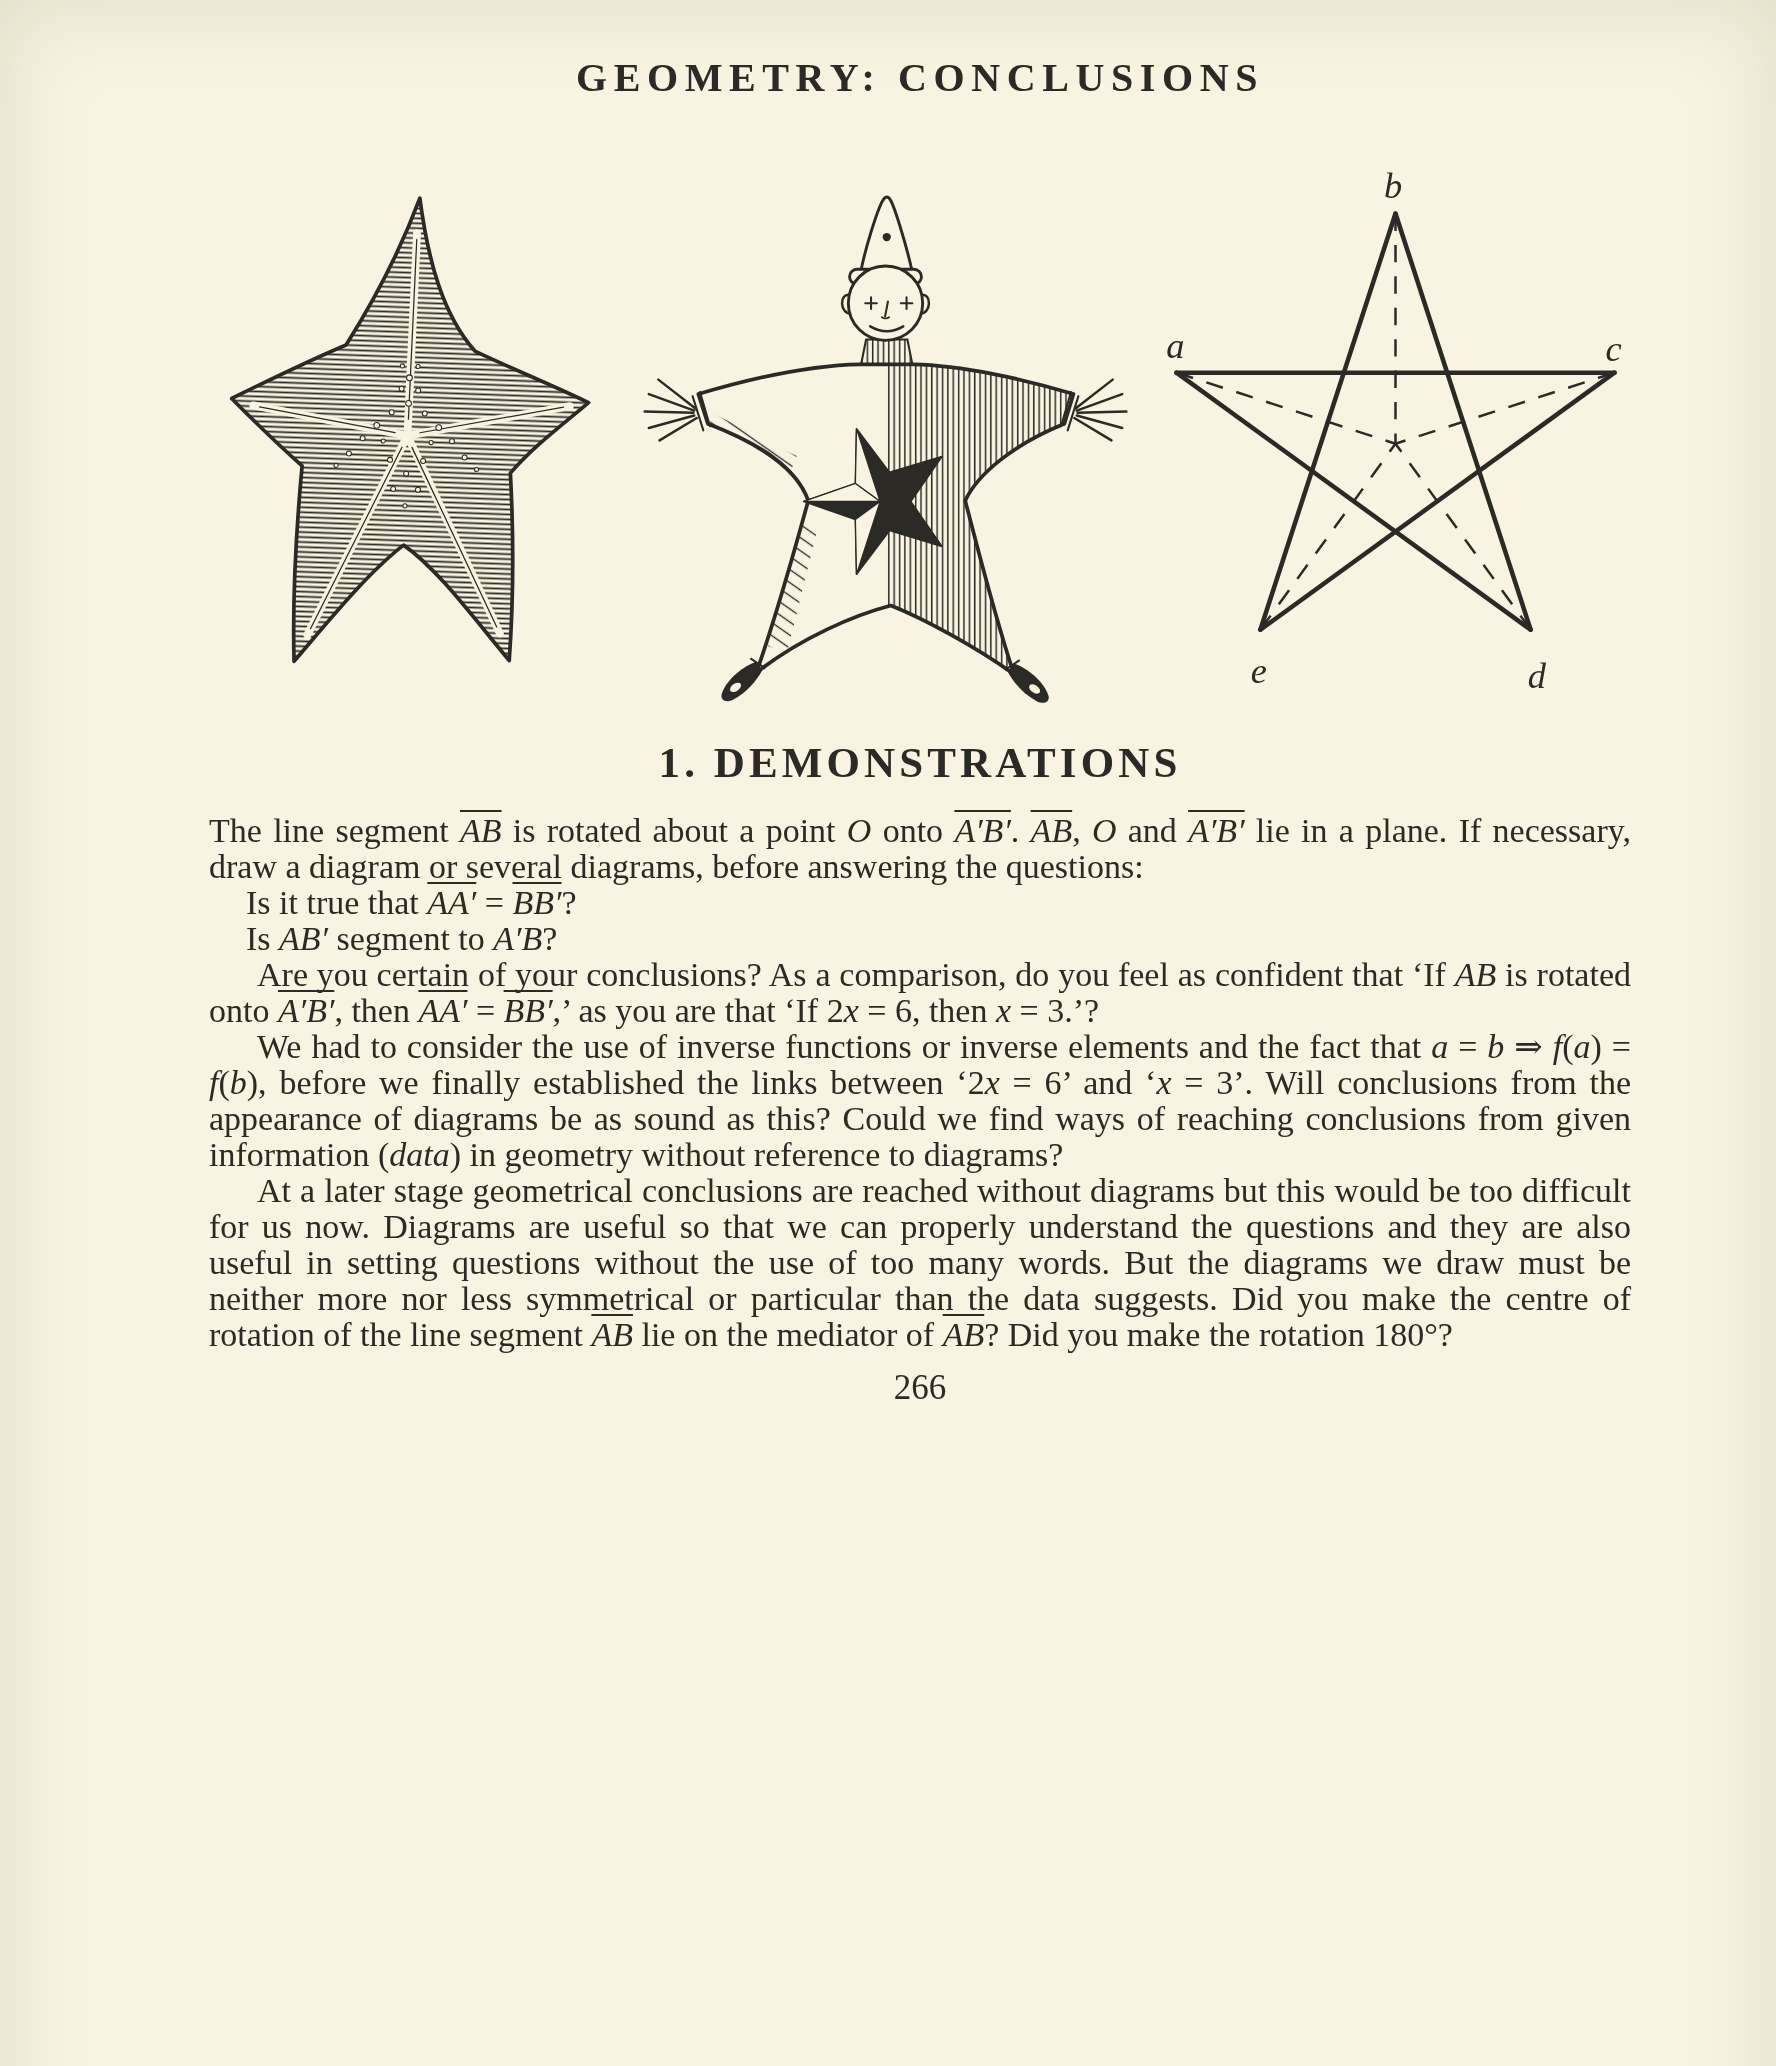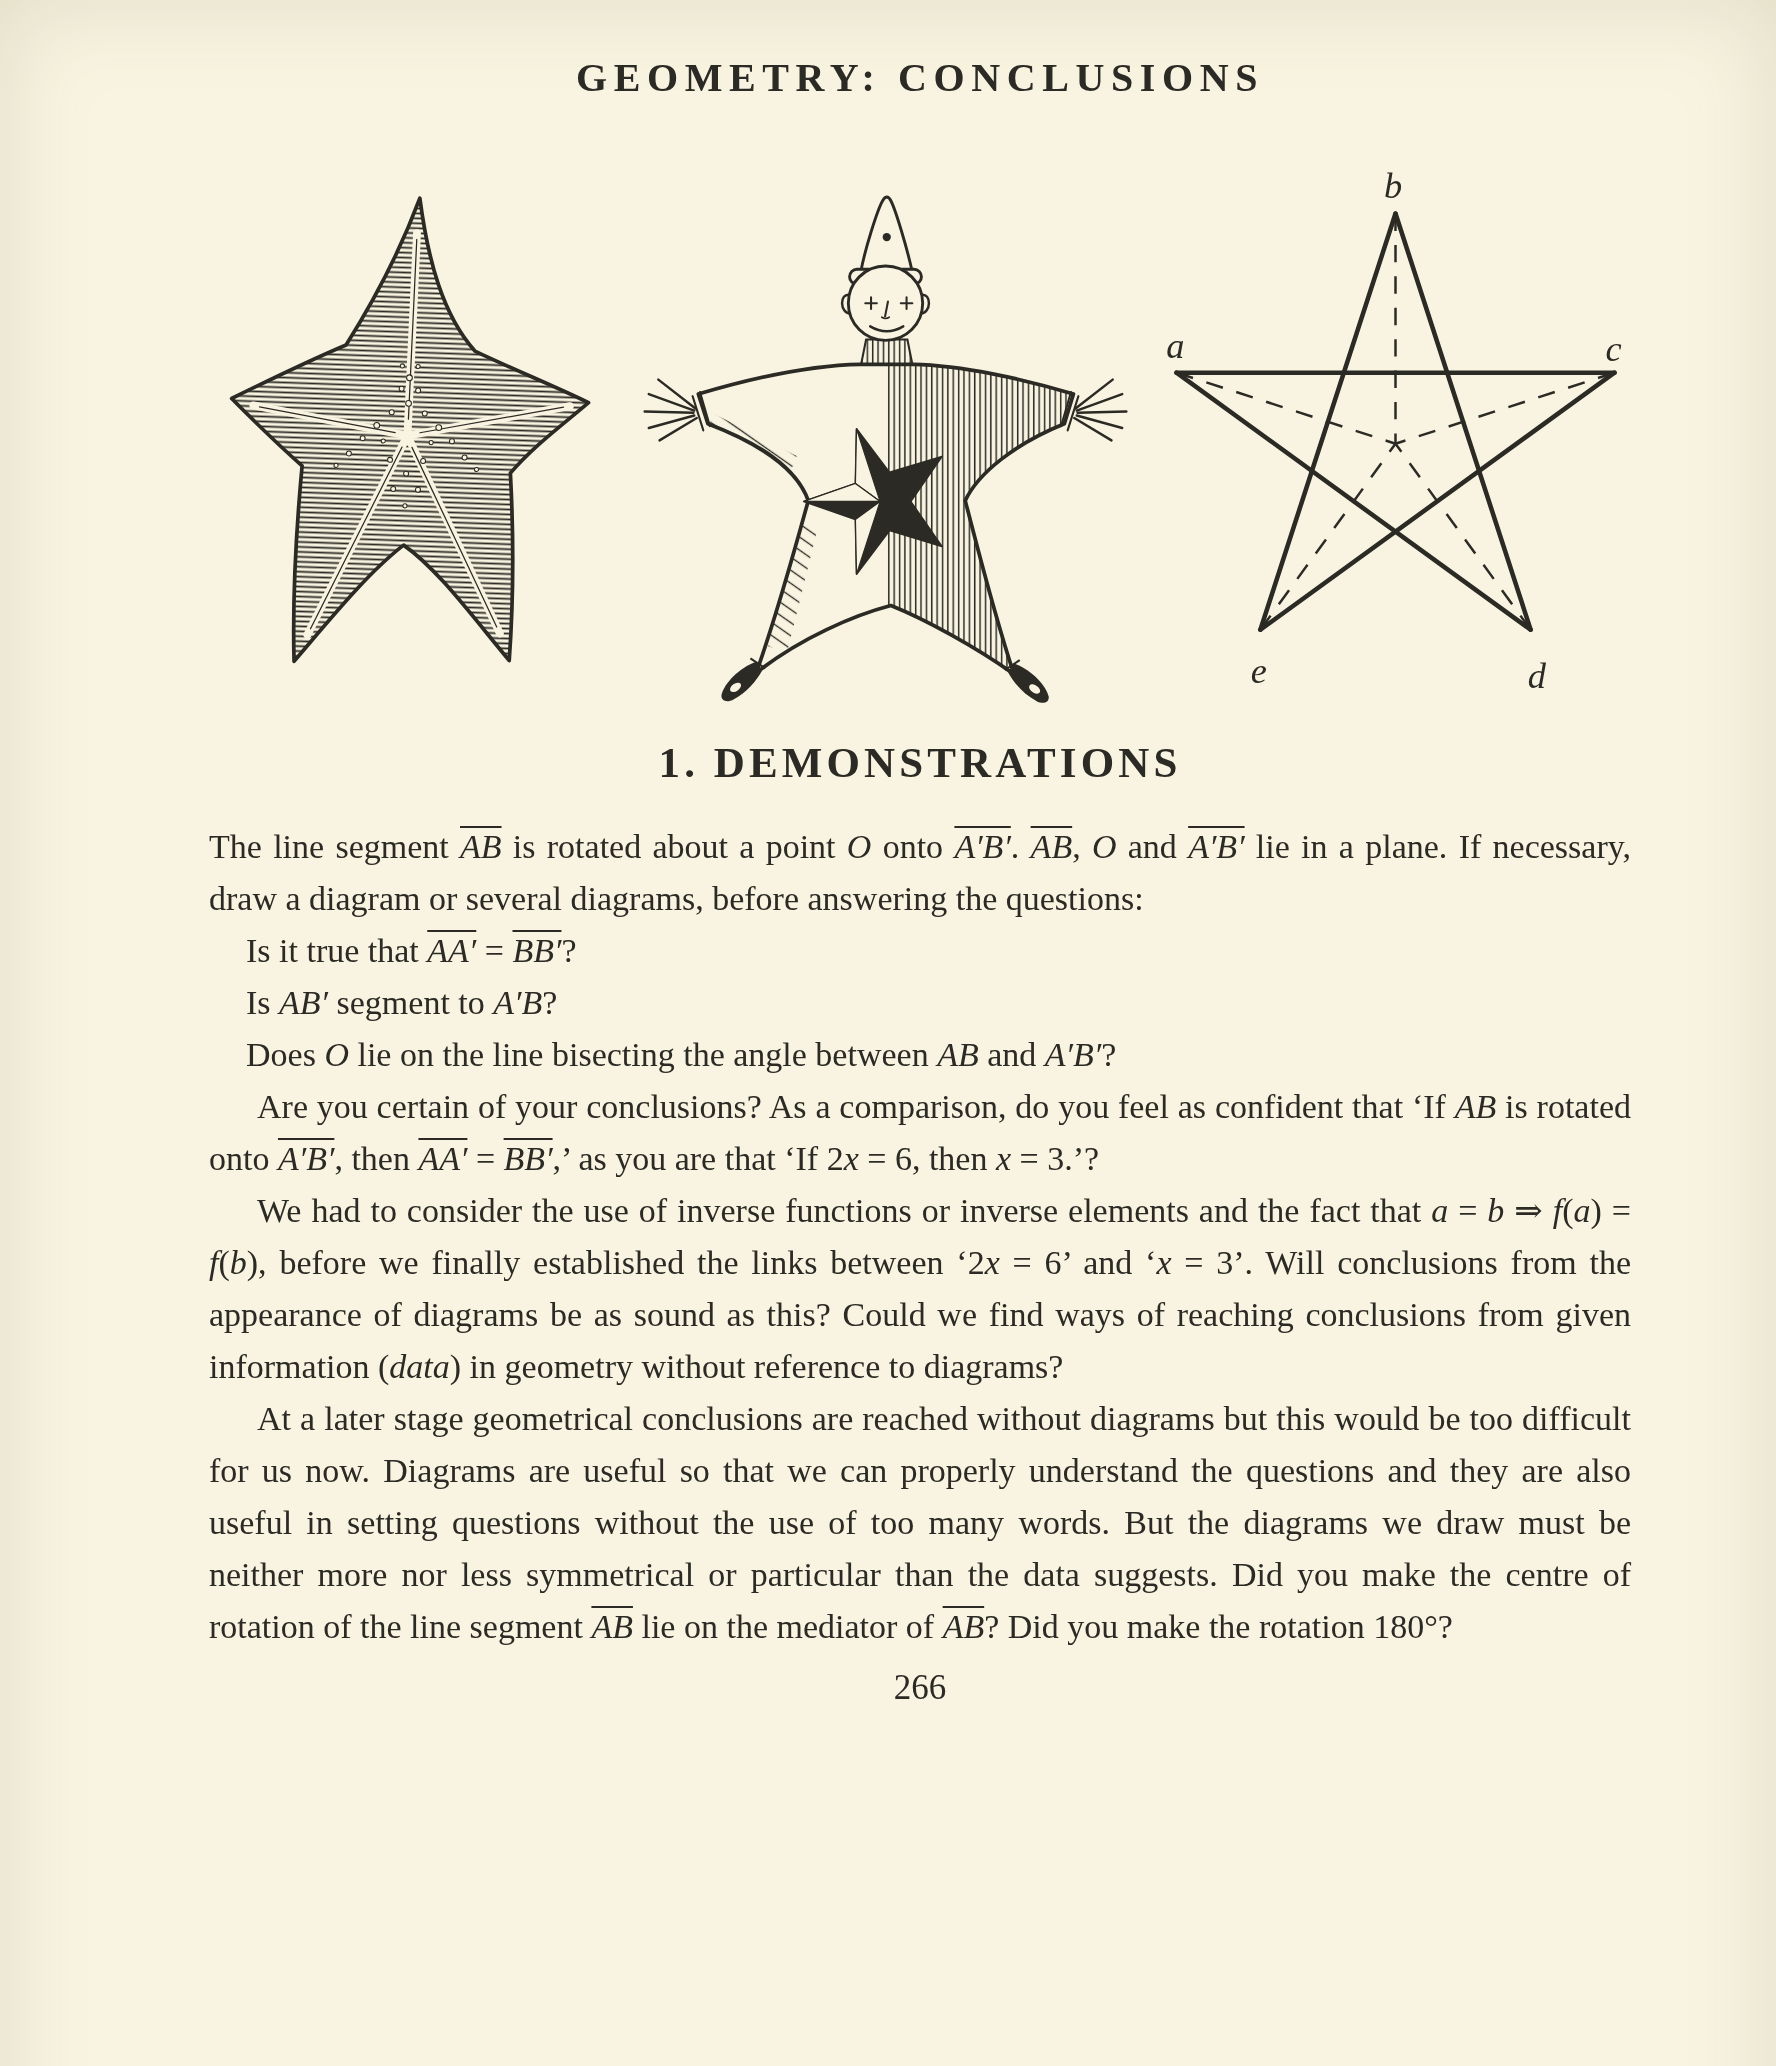--- a/index.html
+++ b/index.html
@@ -47,23 +47,23 @@
   .figures svg{display:block;}
   .section-heading{
     margin-top:28px;
     text-align:center;
     font-size:43px;
     font-weight:700;
     letter-spacing:4.1px;
     line-height:1.25;
   }
   .body-text{
-    margin-top:31px;
+    margin-top:23px;
     font-size:34px;
-    line-height:52px;
+    line-height:36px;
     text-align:justify;
   }
   .body-text p{margin:0;padding:0;}
   .body-text p.indent{text-indent:48px;}
   .body-text p.question{text-indent:37px;}
   .body-text p.noindent{text-indent:0;}
   .it{font-style:italic;}
   .ov{text-decoration-line:overline;text-decoration-thickness:2.1px;}
   .page-number{
     margin-top:17.4px;
@@ -267,21 +267,20 @@
       </svg>
 
     </div>
 
     <div class="section-heading">1. DEMONSTRATIONS</div>
 
     <div class="body-text">
         <p class="noindent"><span>The line segment </span><span class="it ov">AB</span><span> is rotated about a point </span><span class="it">O</span><span> onto </span><span class="it ov">A′B′</span><span>. </span><span class="it ov">AB</span><span>, </span><span class="it">O</span><span> and </span><span class="it ov">A′B′</span><span> lie in a plane. If necessary, draw a diagram or several diagrams, before answering the questions:</span></p>
         <p class="question"><span>Is it true that </span><span class="it ov">AA′</span><span> = </span><span class="it ov">BB′</span><span>?</span></p>
         <p class="question"><span>Is </span><span class="it">AB′</span><span> segment to </span><span class="it">A′B</span><span>?</span></p>
-        <p class="question"><span>Does </span><span class="it">O</span><span> lie on the line bisecting the angle between </span><span class="it">AB</span><span> and </span><span class="it">A′B′</span><span>?</span></p>
         <p class="indent"><span> Are you certain of your conclusions? As a comparison, do you feel as confident that ‘If </span><span class="it">AB</span><span> is rotated onto </span><span class="it ov">A′B′</span><span>, then </span><span class="it ov">AA′</span><span> = </span><span class="it ov">BB′</span><span>,’ as you are that ‘If 2</span><span class="it">x</span><span> = 6, then </span><span class="it">x</span><span> = 3.’?</span></p>
         <p class="indent"><span>We had to consider the use of inverse functions or inverse elements and the fact that </span><span class="it">a</span><span> = </span><span class="it">b</span><span> ⇒ </span><span class="it">f</span><span>(</span><span class="it">a</span><span>) = </span><span class="it">f</span><span>(</span><span class="it">b</span><span>), before we finally established the links between ‘2</span><span class="it">x</span><span> = 6’ and ‘</span><span class="it">x</span><span> = 3’. Will conclusions from the appearance of diagrams be as sound as this? Could we find ways of reaching conclusions from given information (</span><span class="it">data</span><span>) in geometry without reference to diagrams?</span></p>
         <p class="indent"><span>At a later stage geometrical conclusions are reached without diagrams but this would be too difficult for us now. Diagrams are useful so that we can properly understand the questions and they are also useful in setting questions without the use of too many words. But the diagrams we draw must be neither more nor less symmetrical or particular than the data suggests. Did you make the centre of rotation of the line segment </span><span class="it ov">AB</span><span> lie on the mediator of </span><span class="it ov">AB</span><span>? Did you make the rotation 180°?</span></p>
       </div>
 
     <div class="page-number">266</div>
 
   </div>
 </div>
 

